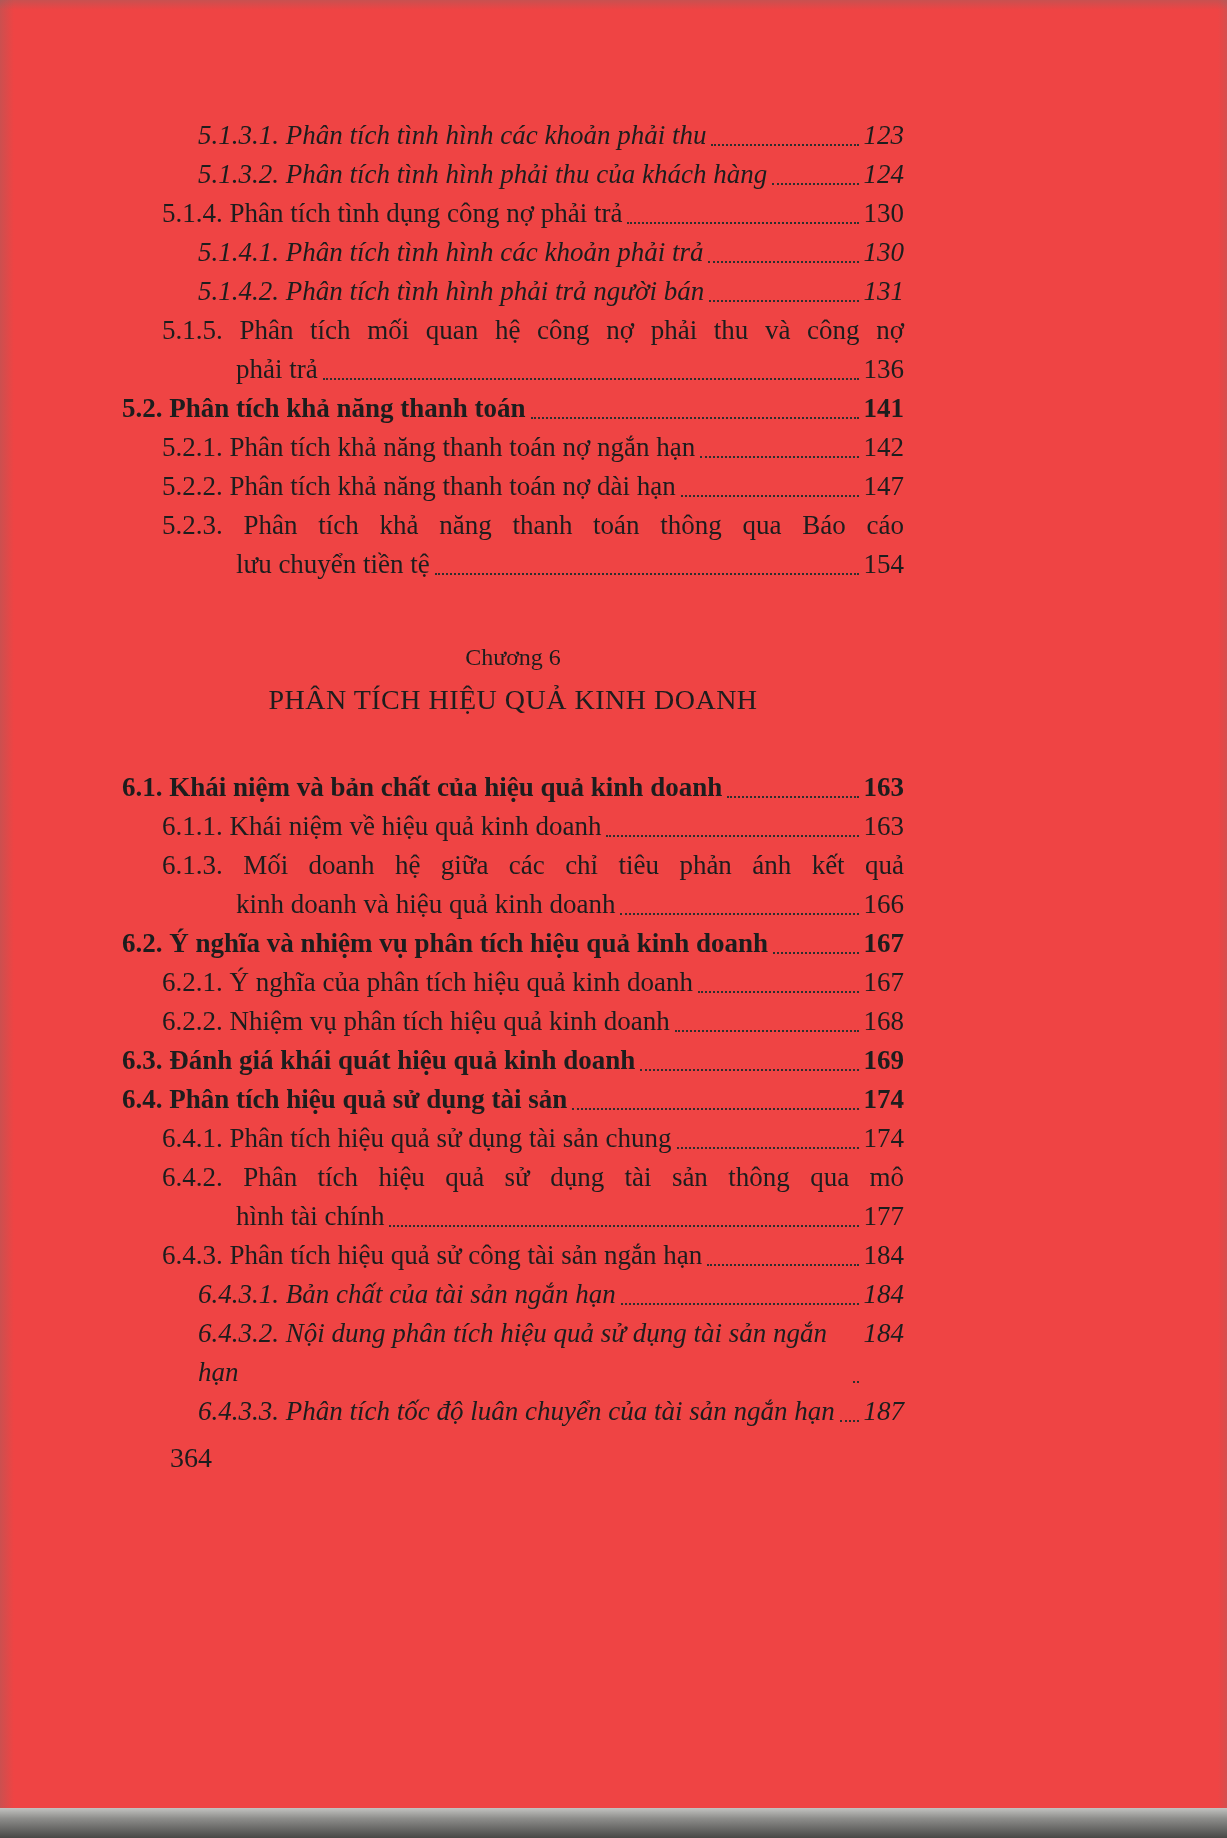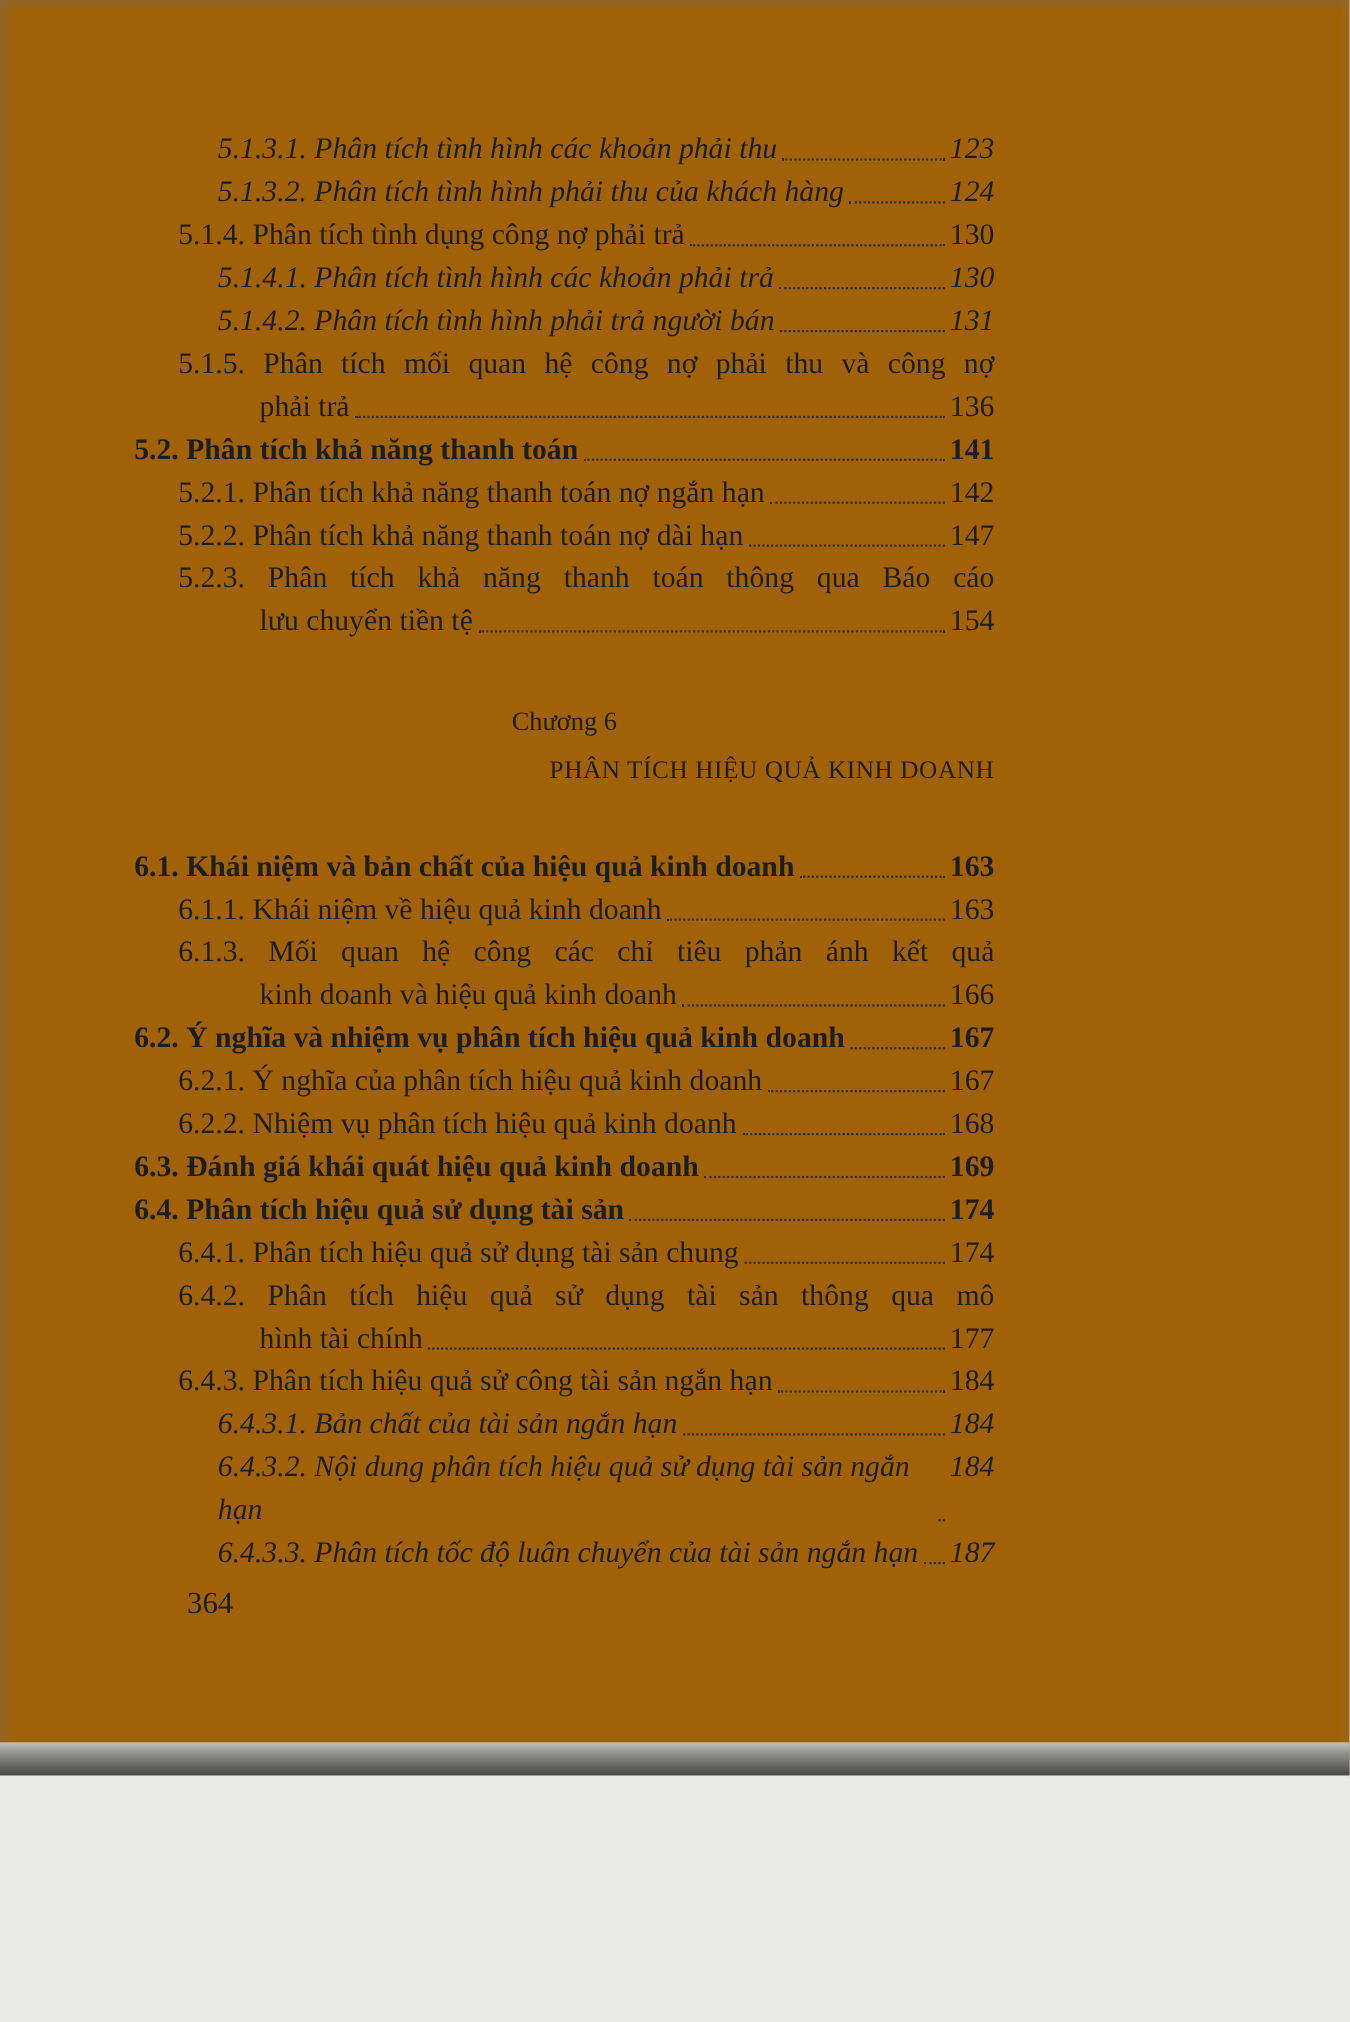--- a/index.html
+++ b/index.html
@@ -7,22 +7,22 @@
   html, body {
     width: 1227px;
     height: 1838px;
     background: #e9e9e7;
     font-family: "Liberation Serif", "DejaVu Serif", serif;
   }
 
   .book-page {
     position: relative;
     width: 1227px;
-    height: 1614px;
-    background: #a16207;
+    height: 1838px;
+    background: #ef4444;
     overflow: hidden;
     color: #1d1d1d;
   }
 
   
   .edge-top {
     position: absolute; top: 0; left: 0; right: 0; height: 10px;
     background: linear-gradient(180deg, rgba(110,110,108,0.30), rgba(110,110,108,0));
   }
   .edge-left {
@@ -84,24 +84,23 @@
   .chapter-heading {
     margin-top: 52px;
     margin-bottom: 46px;
     text-align: center;
   }
   .chapter-label {
     font-size: 24px;
     line-height: 42px;
   }
   .chapter-title {
-    font-size: 23px;
+    font-size: 28px;
     line-height: 44px;
     letter-spacing: 0.5px;
-    text-align: right;
   }
 
   .folio {
     position: absolute;
     left: 122px;
     top: 1442px;
     font-size: 28px;
     color: #1d1d1d;
     margin-left: 48px;
   }
@@ -206,21 +205,21 @@
           </div>
         </div>
         <div class="toc-entry indent-1 style-normal">
           <div class="line">
             <span class="text">6.1.1. Khái niệm về hiệu quả kinh doanh</span>
             <span class="dots"></span>
             <span class="pagenum">163</span>
           </div>
         </div>
         <div class="toc-entry indent-1 style-normal">
-          <div class="line justify"><span class="text">6.1.3. Mối quan hệ công các chỉ tiêu phản ánh kết quả</span></div>
+          <div class="line justify"><span class="text">6.1.3. Mối doanh hệ giữa các chỉ tiêu phản ánh kết quả</span></div>
           <div class="line cont">
             <span class="text">kinh doanh và hiệu quả kinh doanh</span>
             <span class="dots"></span>
             <span class="pagenum">166</span>
           </div>
         </div>
         <div class="toc-entry indent-0 style-bold">
           <div class="line">
             <span class="text">6.2. Ý nghĩa và nhiệm vụ phân tích hiệu quả kinh doanh</span>
             <span class="dots"></span>

